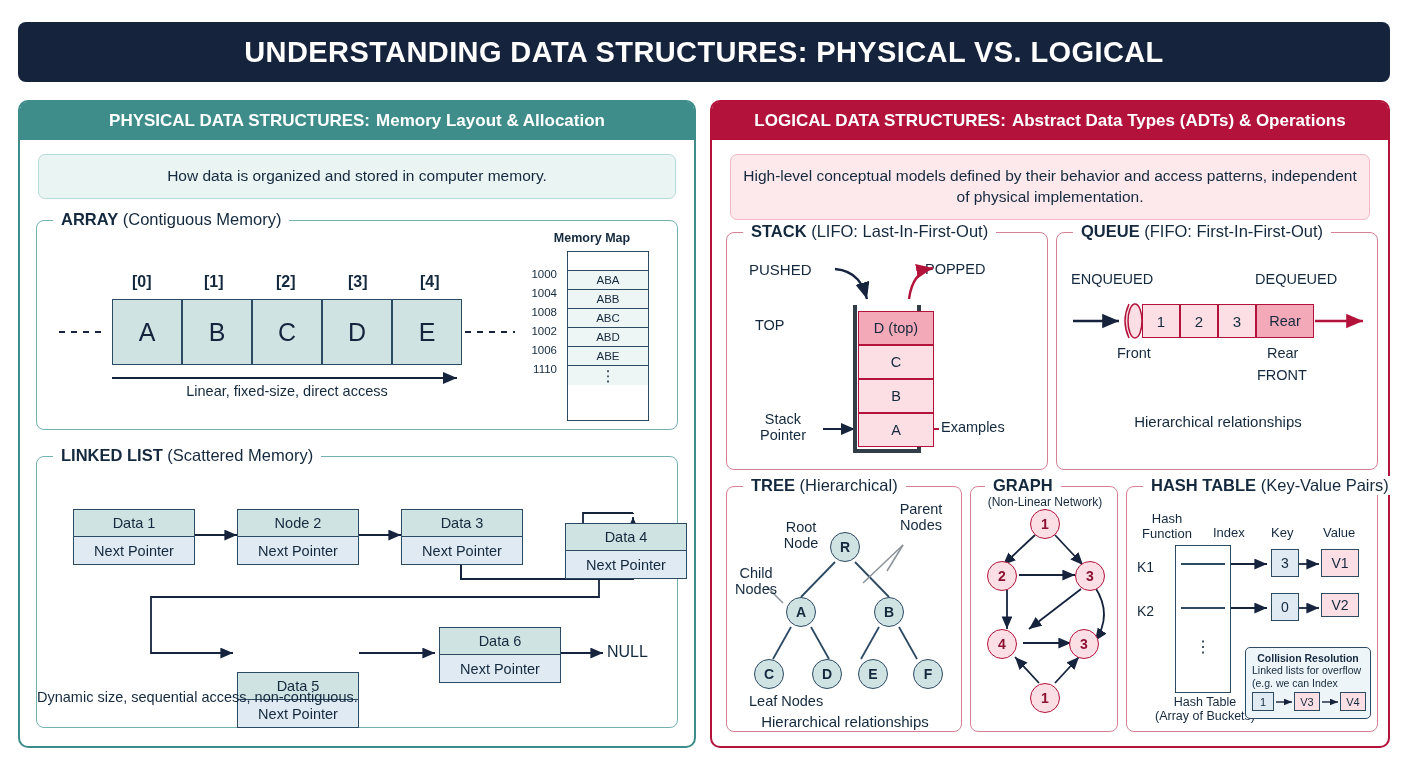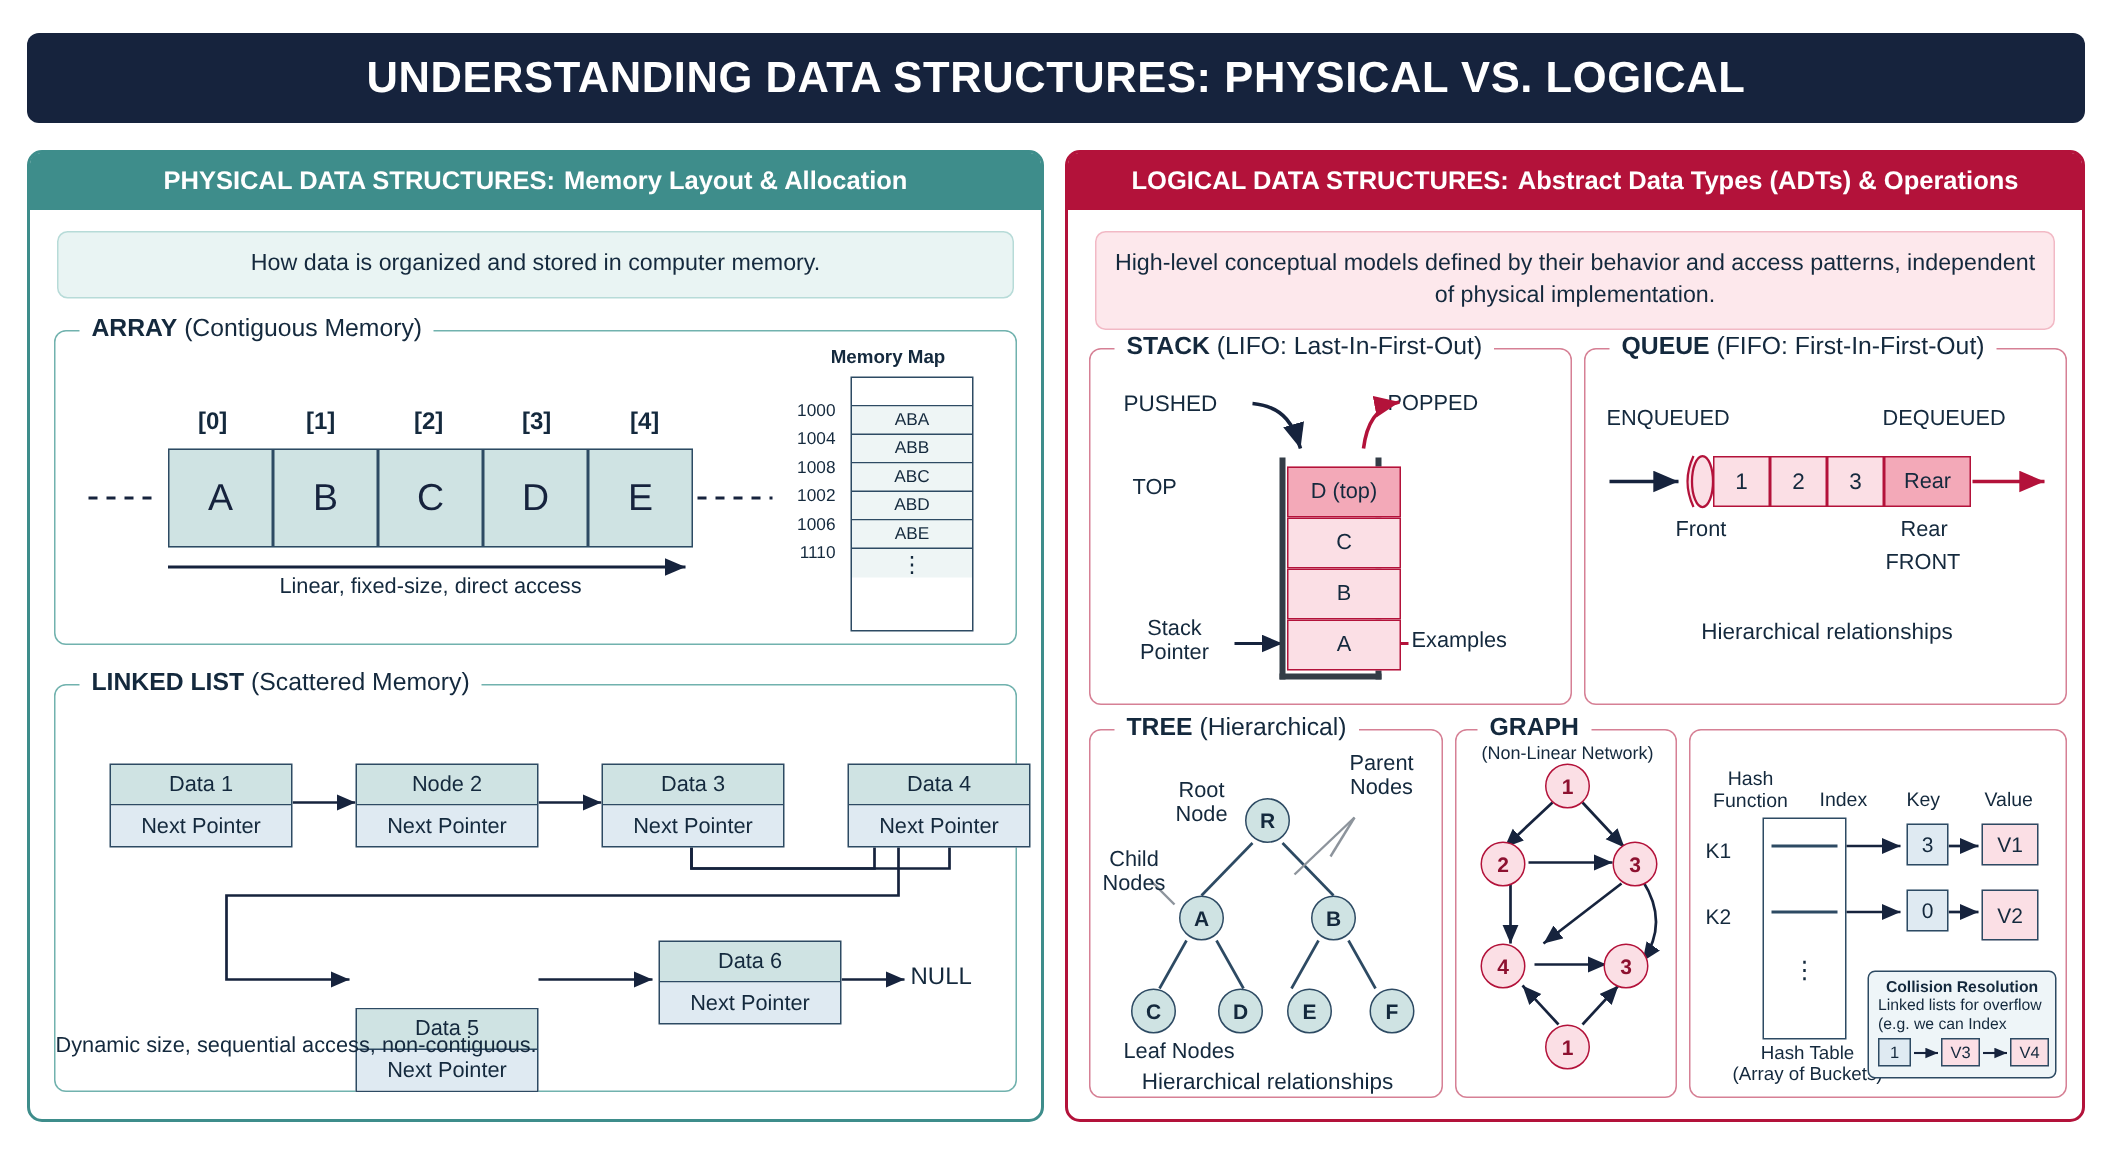--- a/index.html
+++ b/index.html
@@ -245,21 +245,21 @@
         <div class="ll-bot">Next Pointer</div>
       </div>
       <div class="ll-node" style="left:200px; top:52px;">
         <div class="ll-top">Node 2</div>
         <div class="ll-bot">Next Pointer</div>
       </div>
       <div class="ll-node" style="left:364px; top:52px;">
         <div class="ll-top">Data 3</div>
         <div class="ll-bot">Next Pointer</div>
       </div>
-      <div class="ll-node" style="left:528px; top:52px;">
+      <div class="ll-node" style="left:528px; top:66px;">
         <div class="ll-top">Data 4</div>
         <div class="ll-bot">Next Pointer</div>
       </div>
       <div class="ll-node" style="left:200px; top:170px;margin-top:45px;">
         <div class="ll-top">Data 5</div>
         <div class="ll-bot">Next Pointer</div>
       </div>
       <div class="ll-node" style="left:402px; top:170px;">
         <div class="ll-top">Data 6</div>
         <div class="ll-bot">Next Pointer</div>
@@ -412,20 +412,24 @@
 
       <div class="g-node" style="left:59px; top:22px;">1</div>
       <div class="g-node" style="left:16px; top:74px;">2</div>
       <div class="g-node" style="left:104px; top:74px;">3</div>
       <div class="g-node" style="left:16px; top:142px;">4</div>
       <div class="g-node" style="left:98px; top:142px;">3</div>
       <div class="g-node" style="left:59px; top:196px;">1</div>
     </div>
 
     <div class="fs crim" style="left:414px; top:384px; width:252px; height:246px;">
+      <div class="fs-legend">
+        <b>HASH TABLE</b>
+        <span>(Key-Value Pairs)</span>
+      </div>
 
       <div class="abs cap ctr" style="left:6px; top:24px; width:68px; white-space:pre-line; font-size:13px;">Hash
 Function</div>
       <div class="abs cap" style="left:86px; top:38px; font-size:13px;">Index</div>
       <div class="abs cap" style="left:144px; top:38px; font-size:13px;">Key</div>
       <div class="abs cap" style="left:196px; top:38px; font-size:13px;">Value</div>
 
       <div class="abs" style="left:10px; top:72px; font-size:14px;">K1</div>
       <div class="abs" style="left:10px; top:116px; font-size:14px;">K2</div>
 
@@ -442,21 +446,21 @@
         </defs>
         <line x1="104" y1="77" x2="140" y2="77" stroke="#16233d" stroke-width="1.8" marker-end="url(#h-ar)"></line>
         <line x1="104" y1="121" x2="140" y2="121" stroke="#16233d" stroke-width="1.8" marker-end="url(#h-ar)"></line>
         <line x1="172" y1="77" x2="192" y2="77" stroke="#16233d" stroke-width="1.8" marker-end="url(#h-ar)"></line>
         <line x1="172" y1="121" x2="192" y2="121" stroke="#16233d" stroke-width="1.8" marker-end="url(#h-ar)"></line>
       </svg>
 
       <div class="h-cell h-box" style="left:144px; top:62px; width:28px; height:28px;">3</div>
       <div class="h-cell h-box" style="left:144px; top:106px; width:28px; height:28px;">0</div>
       <div class="h-cell" style="left:194px; top:62px; width:38px; height:28px;">V1</div>
-      <div class="h-cell" style="left:194px; top:106px; width:38px; height:34px;">V2</div>
+      <div class="h-cell" style="left:194px; top:106px; width:38px; height:24px;">V2</div>
 
       <div class="abs cap ctr" style="left:26px; top:208px; width:104px; white-space:pre-line; font-size:12.5px;">Hash Table
 (Array of Buckets)</div>
 
       <div class="collision" style="left:118px; top:160px; width:126px;">
         <div class="tiny ctr" style="font-weight:bold;">Collision Resolution</div>
         <div class="tiny" style="white-space:pre-line; line-height:1.2;">Linked lists for overflow
 (e.g. we can Index</div>
         <div style="position:relative; height:22px; margin-top:3px;">
           <div class="h-cell h-box" style="left:0px; top:0px; width:22px; height:19px; font-size:11px;">1</div>

